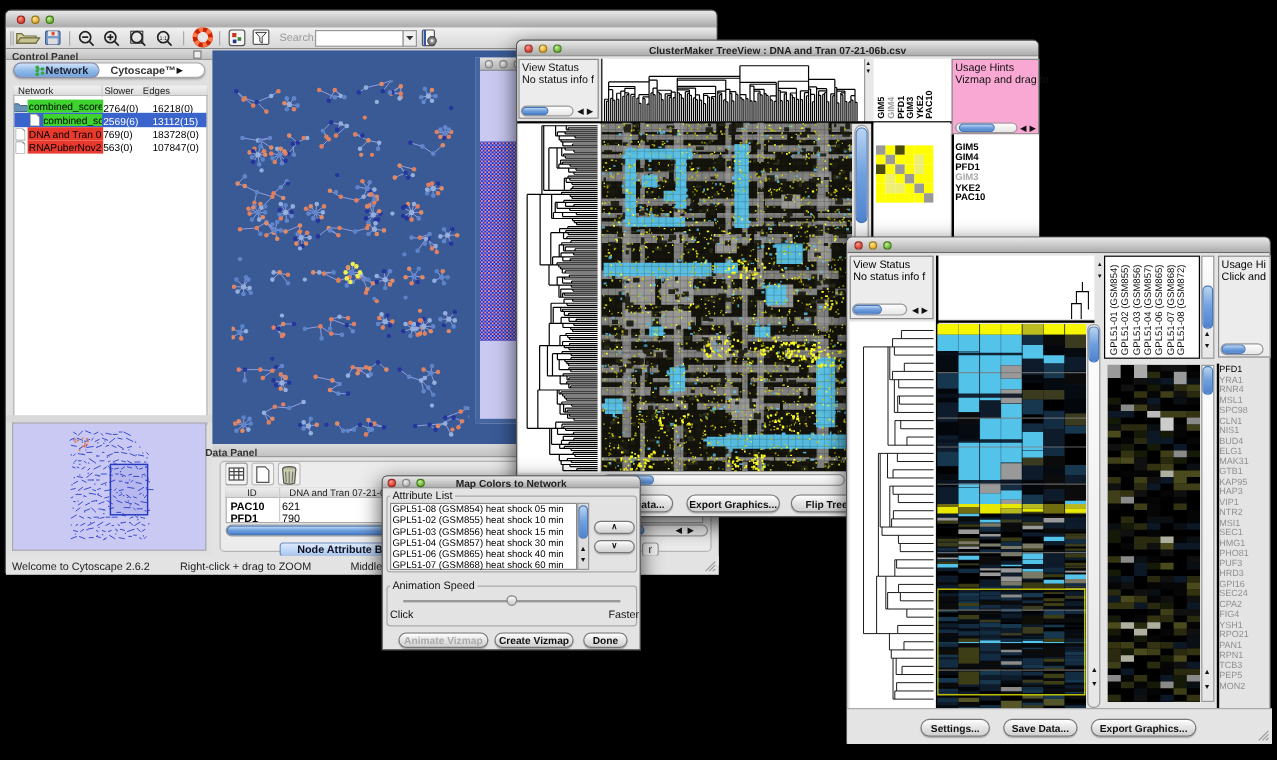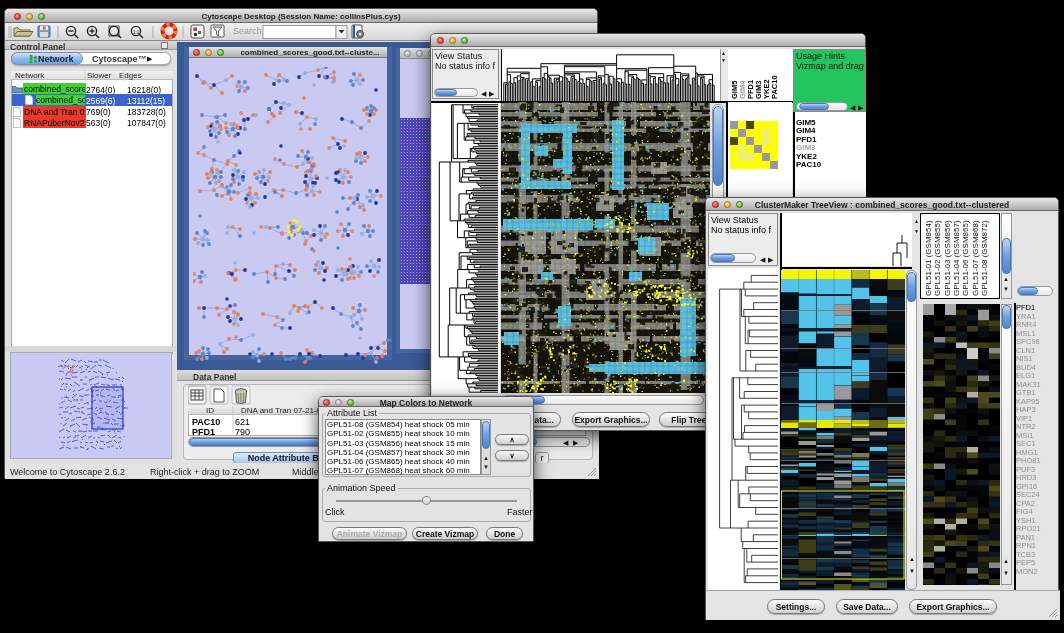--- a/index.html
+++ b/index.html
@@ -18,21 +18,20 @@
 .sbt{position:absolute;background:linear-gradient(#fdfdfd,#e6e6e6);border:1px solid #999;border-radius:8px}
 .sth{position:absolute;background:linear-gradient(#b8d4f2,#6f9fdd 50%,#4f83cf);border:1px solid #4a78b8;border-radius:7px}
 .arr{position:absolute;font-size:7px;color:#111;line-height:7px}
 .pane{position:absolute;background:#ebebeb;border:1px solid #8a8a8a}
 </style></head><body>
 <div class="win" style="left:4px;top:8px;width:594px;height:470px">
     <div class="tbar" style="height:14px"></div>
     <div class="tl tlr" style="left:9px;top:4px"></div>
     <div class="tl tly" style="left:21px;top:4px"></div>
     <div class="tl tlg" style="left:33px;top:4px"></div>
-    <div class="ttl" style="top:3px;font-size:8px">Cytoscape Desktop (Session Name: collinsPlus.cys)</div>
     <div class="abs" style="left:0;top:14px;width:100%;height:18px;background:linear-gradient(#f0f0f0,#d8d8d8);border-bottom:1px solid #888"></div>
     <svg class="abs" style="left:0;top:14px" width="594" height="18">
 <g stroke="#aaa">
         <line x1="4" y1="3" x2="4" y2="15"></line>
         <line x1="6" y1="3" x2="6" y2="15"></line>
         <line x1="53" y1="3" x2="53" y2="15"></line>
         <line x1="148" y1="3" x2="148" y2="15"></line>
         <line x1="178" y1="3" x2="178" y2="15"></line>
       </g>
 <g transform="translate(9,3)">
@@ -319,27 +318,20 @@
       <path fill="#e08050" d="M55.5 22.5h1.5v1.5h-1.5zM52 15.5h1.5v1.5h-1.5zM60 19.5h1.5v1.5h-1.5zM52 13.5h1.5v1.5h-1.5zM54 14.5h1.5v1.5h-1.5zM58 12.5h1.5v1.5h-1.5zM62 17.5h1.5v1.5h-1.5zM60 16.5h1.5v1.5h-1.5zM62 13h1.5v1.5h-1.5zM62.5 15h1.5v1.5h-1.5zM58 19h1.5v1.5h-1.5zM60 18.5h1.5v1.5h-1.5z"></path>
       <rect x="82" y="35" width="31" height="42" fill="#3448cc" fill-opacity="0.13" stroke="#2438c0" stroke-width="1.2"></rect>
     </svg>
     <div class="abs" style="left:172px;top:33px;width:421px;height:328px;background:#3a5a96"></div>
     <div class="abs" style="left:391px;top:39px;width:160px;height:305px;background:#c9c9f2;border:4px solid #44659e;border-top:none">
       <div style="position:absolute;left:0;top:0;width:100%;height:11px;background:linear-gradient(#e0e0e0,#b8b8b8);border-bottom:1px solid #888"></div>
       <div class="tl tlx" style="left:4px;top:2px"></div>
       <div class="tl tlx" style="left:16px;top:2px"></div>
       <div class="tl tlx" style="left:28px;top:2px"></div>
       <div style="position:absolute;left:0px;top:70px;width:30px;height:166px;background:#2432cc;background-image:radial-gradient(circle,#ff9284 0.8px,transparent 1.05px),radial-gradient(circle,#8890e8 0.7px,transparent 1px);background-size:3px 3px,3px 3px;background-position:0 0,1.5px 1.5px"></div>
-    </div>
-    <div class="abs" style="left:179px;top:38px;width:208px;height:313px;background:#c9c9f2;border:5px solid #44659e;border-top:none">
-      <div style="position:absolute;left:0;top:0;width:100%;height:11px;background:linear-gradient(#e4e4e4,#b0b0b0);border-bottom:1px solid #777"></div>
-      <div class="tl tlr" style="left:4px;top:2px"></div>
-      <div class="tl tly" style="left:16px;top:2px"></div>
-      <div class="tl tlg" style="left:28px;top:2px"></div>
-      <div style="position:absolute;left:22px;top:1px;width:100%;text-align:center;font-weight:bold;font-size:8px;color:#222">combined_scores_good.txt--cluste...</div>
     </div>
     <svg class="abs" style="left:188px;top:58px" width="198" height="298">
       <g stroke="#93a0dd" stroke-width="0.8">
         <line x1="10" y1="16" x2="4" y2="9"></line>
         <line x1="4" y1="9" x2="11" y2="15"></line>
         <line x1="11" y1="15" x2="18" y2="21"></line>
         <line x1="11" y1="15" x2="21" y2="18"></line>
         <line x1="21" y1="18" x2="29" y2="26"></line>
         <line x1="21" y1="18" x2="33" y2="13"></line>
         <line x1="33" y1="13" x2="39" y2="9"></line>
@@ -1247,21 +1239,21 @@
       <circle cx="158" cy="200" r="1.8" fill="#e0805f"></circle>
       <circle cx="181" cy="209" r="1.8" fill="#e08a66"></circle>
       <circle cx="167" cy="271" r="1.8" fill="#94aede"></circle>
       <circle cx="121" cy="184" r="1.8" fill="#e0805f"></circle>
       <circle cx="57" cy="287" r="1.8" fill="#24359e"></circle>
       <circle cx="97" cy="156" r="1.8" fill="#e08a66"></circle>
       <circle cx="37" cy="239" r="1.8" fill="#24359e"></circle>
     </svg>
     <div class="abs" style="left:172px;top:361px;width:422px;height:101px;background:#e3e3e3"></div>
     <div class="abs" style="left:172px;top:361px;width:422px;height:11px;background:linear-gradient(#dadada,#c2c2c2);border-bottom:1px solid #999"></div>
-    <div class="abs" style="left:188px;top:363px;font-size:8.5px;font-weight:bold;color:#333">Data Panel</div>
+    <div class="abs" style="left:166px;top:363px;font-size:8.5px;font-weight:bold;color:#333">Data Panel</div>
     <div class="abs" style="left:178px;top:375px;width:410px;height:76px;background:#ececec;border:1px solid #b5b5b5;border-radius:4px"></div>
     <svg class="abs" style="left:183px;top:375px" width="70" height="24">
 <rect x="0" y="2" width="18" height="18" rx="2" fill="#f4f4f4" stroke="#999"></rect>
       <rect x="3" y="6" width="12" height="10" fill="#fff" stroke="#444"></rect>
       <line x1="3" y1="9" x2="15" y2="9" stroke="#444"></line>
       <line x1="3" y1="12" x2="15" y2="12" stroke="#444"></line>
       <line x1="7" y1="6" x2="7" y2="16" stroke="#444"></line>
       <line x1="11" y1="6" x2="11" y2="16" stroke="#444"></line>
 <rect x="22" y="2" width="18" height="18" rx="2" fill="#f4f4f4" stroke="#bbb"></rect>
       <path d="M26 5 L33 5 L36 8 L36 18 L26 18 Z" fill="#fff" stroke="#555"></path>
@@ -1301,20 +1293,21 @@
         <line x1="4" y1="9" x2="9" y2="4"></line>
         <line x1="7" y1="9" x2="9" y2="7"></line>
       </g>
     </svg>
   </div>
 <div class="win" style="left:430px;top:33px;width:436px;height:398px;background:#e4e4e4">
     <div class="tbar" style="height:13px"></div>
     <div class="tl tlr" style="left:6px;top:3px"></div>
     <div class="tl tly" style="left:18px;top:3px"></div>
     <div class="tl tlg" style="left:30px;top:3px"></div>
+    <div class="ttl" style="top:2.5px;font-size:8.5px">ClusterMaker TreeView : DNA and Tran 07-21-06b.csv</div>
     <div class="pane" style="left:1px;top:15px;width:67px;height:50px;background:#ececec">
       <div style="position:absolute;left:2px;top:1px;font-size:9px;color:#111">View Status</div>
       <div style="position:absolute;left:2px;top:11px;font-size:9px;color:#111;white-space:nowrap">No status info f</div>
     </div>
     <div class="sbt" style="left:3px;top:54px;width:44px;height:9px"></div>
     <div class="sth" style="left:4px;top:55px;width:22px;height:7px"></div>
     <div class="arr" style="left:50px;top:56px">◀</div>
     <div class="arr" style="left:58px;top:56px">▶</div>
     <div class="abs" style="left:70px;top:15px;width:219px;height:53px;background:#fff;border-left:1px solid #000"></div>
     <svg class="abs" style="left:70px;top:15px" width="219" height="53">
@@ -1323,21 +1316,21 @@
     <div class="abs" style="left:289px;top:15px;width:8px;height:53px;background:#e8e8e8;border-left:1px solid #999"></div>
     <div class="arr" style="left:290px;top:16px;font-size:5px">▲</div>
     <div class="arr" style="left:290px;top:23px;font-size:5px">▼</div>
     <div class="abs" style="left:297px;top:15px;width:65px;height:53px;background:#fff"></div>
     <div class="abs" style="left:299px;top:65px;font-size:7.5px;font-weight:bold;color:#000;transform:rotate(-90deg);transform-origin:0 0;white-space:nowrap">GIM5</div>
     <div class="abs" style="left:307px;top:65px;font-size:7.5px;font-weight:bold;color:#999;transform:rotate(-90deg);transform-origin:0 0;white-space:nowrap">GIM4</div>
     <div class="abs" style="left:315px;top:65px;font-size:7.5px;font-weight:bold;color:#000;transform:rotate(-90deg);transform-origin:0 0;white-space:nowrap">PFD1</div>
     <div class="abs" style="left:323px;top:65px;font-size:7.5px;font-weight:bold;color:#000;transform:rotate(-90deg);transform-origin:0 0;white-space:nowrap">GIM3</div>
     <div class="abs" style="left:331px;top:65px;font-size:7.5px;font-weight:bold;color:#000;transform:rotate(-90deg);transform-origin:0 0;white-space:nowrap">YKE2</div>
     <div class="abs" style="left:339px;top:65px;font-size:7.5px;font-weight:bold;color:#000;transform:rotate(-90deg);transform-origin:0 0;white-space:nowrap">PAC10</div>
-    <div class="pane" style="left:362px;top:15px;width:73px;height:63px;background:#22c55e">
+    <div class="pane" style="left:362px;top:15px;width:73px;height:63px;background:#f9a8d4">
       <div style="position:absolute;left:2px;top:1px;font-size:9px;color:#111;white-space:nowrap">Usage Hints</div>
       <div style="position:absolute;left:2px;top:11px;font-size:9px;color:#111;white-space:nowrap">Vizmap and drag to</div>
     </div>
     <div class="sbt" style="left:365px;top:68px;width:52px;height:9px"></div>
     <div class="sth" style="left:368px;top:69px;width:30px;height:7px"></div>
     <div class="arr" style="left:419px;top:70px">◀</div>
     <div class="arr" style="left:427px;top:70px">▶</div>
     <div class="abs" style="left:0px;top:67px;width:362px;height:1.5px;background:#000"></div>
     <div class="abs" style="left:1px;top:69px;width:68px;height:291px;background:#fff"></div>
     <svg class="abs" style="left:1px;top:69px" width="68" height="291">
@@ -1498,21 +1491,20 @@
     <div class="sth" style="left:72px;top:362px;width:42px;height:8px;border-radius:4px"></div>
     <div class="btn" style="left:68px;top:378px;width:62px;height:15px;line-height:14px">Save Data...</div>
     <div class="btn" style="left:141px;top:378px;width:78px;height:15px;line-height:14px">Export Graphics...</div>
     <div class="btn" style="left:228px;top:378px;width:88px;height:15px;line-height:14px">Flip Tree Nodes</div>
   </div>
 <div class="win" style="left:705px;top:197px;width:354px;height:423px;background:#e4e4e4">
     <div class="tbar" style="height:13px"></div>
     <div class="tl tlr" style="left:6px;top:3px"></div>
     <div class="tl tly" style="left:18px;top:3px"></div>
     <div class="tl tlg" style="left:30px;top:3px"></div>
-    <div class="ttl" style="top:2px;font-size:8.5px;white-space:nowrap">ClusterMaker TreeView : combined_scores_good.txt--clustered</div>
     <div class="pane" style="left:2px;top:15px;width:70px;height:53px;background:#ececec">
       <div style="position:absolute;left:2px;top:1px;font-size:9px">View Status</div>
       <div style="position:absolute;left:2px;top:11px;font-size:9px;white-space:nowrap">No status info f</div>
     </div>
     <div class="sbt" style="left:4px;top:55px;width:46px;height:10px"></div>
     <div class="sth" style="left:5px;top:56px;width:24px;height:8px"></div>
     <div class="arr" style="left:54px;top:58px">◀</div>
     <div class="arr" style="left:62px;top:58px">▶</div>
     <div class="abs" style="left:75px;top:15px;width:131px;height:53px;background:#fff"></div>
     <svg class="abs" style="left:75px;top:15px" width="131" height="53">
@@ -1525,20 +1517,24 @@
     <div class="abs" style="left:227.3px;top:98px;font-size:8px;color:#111;transform:rotate(-90deg);transform-origin:0 0;white-space:nowrap">GPL51-02 (GSM855)</div>
     <div class="abs" style="left:236.6px;top:98px;font-size:8px;color:#111;transform:rotate(-90deg);transform-origin:0 0;white-space:nowrap">GPL51-03 (GSM856)</div>
     <div class="abs" style="left:245.9px;top:98px;font-size:8px;color:#111;transform:rotate(-90deg);transform-origin:0 0;white-space:nowrap">GPL51-04 (GSM857)</div>
     <div class="abs" style="left:255.2px;top:98px;font-size:8px;color:#111;transform:rotate(-90deg);transform-origin:0 0;white-space:nowrap">GPL51-06 (GSM865)</div>
     <div class="abs" style="left:264.5px;top:98px;font-size:8px;color:#111;transform:rotate(-90deg);transform-origin:0 0;white-space:nowrap">GPL51-07 (GSM868)</div>
     <div class="abs" style="left:273.8px;top:98px;font-size:8px;color:#111;transform:rotate(-90deg);transform-origin:0 0;white-space:nowrap">GPL51-08 (GSM872)</div>
     <div class="sbt" style="left:295px;top:15px;width:11px;height:86px;border-radius:0"></div>
     <div class="sth" style="left:296px;top:40px;width:9px;height:36px;border-radius:4px"></div>
     <div class="arr" style="left:297px;top:78px;font-size:6px">▲</div>
     <div class="arr" style="left:297px;top:88px;font-size:6px">▼</div>
+    <div class="pane" style="left:309px;top:15px;width:44px;height:85px;background:#ececec">
+      <div style="position:absolute;left:2px;top:1px;font-size:9px;white-space:nowrap">Usage Hi</div>
+      <div style="position:absolute;left:2px;top:11px;font-size:9px;white-space:nowrap">Click and</div>
+    </div>
     <div class="sbt" style="left:311px;top:88px;width:36px;height:10px"></div>
     <div class="sth" style="left:312px;top:89px;width:20px;height:8px"></div>
     <div class="abs" style="left:75px;top:69px;width:131px;height:1.5px;background:#000"></div>
     <div class="abs" style="left:2px;top:70px;width:71px;height:322px;background:#fff"></div>
     <svg class="abs" style="left:2px;top:70px" width="71" height="322">
       <path d="M70.0 7.4L43.2 7.4M70.0 14.2L43.2 14.2M43.2 7.4L43.2 14.2M70.0 21.1L37.3 21.1M70.0 27.9L37.3 27.9M37.3 21.1L37.3 27.9M43.2 14.2L35.8 14.2M37.3 21.1L35.8 21.1M35.8 14.2L35.8 21.1M70.0 34.7L45.6 34.7M70.0 41.5L45.6 41.5M45.6 34.7L45.6 41.5M70.0 48.4L40.9 48.4M70.0 55.2L40.9 55.2M40.9 48.4L40.9 55.2M70.0 62.0L41.6 62.0M70.0 68.8L41.6 68.8M41.6 62.0L41.6 68.8M41.6 62.0L40.1 62.0M70.0 75.7L40.1 75.7M40.1 62.0L40.1 75.7M40.9 48.4L37.3 48.4M40.1 75.7L37.3 75.7M37.3 48.4L37.3 75.7M45.6 41.5L35.8 41.5M37.3 48.4L35.8 48.4M35.8 41.5L35.8 48.4M35.8 21.1L33.5 21.1M35.8 48.4L33.5 48.4M33.5 21.1L33.5 48.4M70.0 82.5L42.6 82.5M70.0 89.3L42.6 89.3M42.6 82.5L42.6 89.3M70.0 96.2L47.8 96.2M70.0 103.0L47.8 103.0M47.8 96.2L47.8 103.0M42.6 82.5L37.8 82.5M47.8 103.0L37.8 103.0M37.8 82.5L37.8 103.0M33.5 21.1L32.0 21.1M37.8 103.0L32.0 103.0M32.0 21.1L32.0 103.0M70.0 109.8L39.8 109.8M70.0 116.6L39.8 116.6M39.8 109.8L39.8 116.6M70.0 123.5L36.2 123.5M70.0 130.3L36.2 130.3M36.2 123.5L36.2 130.3M39.8 109.8L31.6 109.8M36.2 130.3L31.6 130.3M31.6 109.8L31.6 130.3M70.0 143.9L40.6 143.9M70.0 150.8L40.6 150.8M40.6 143.9L40.6 150.8M70.0 137.1L36.2 137.1M40.6 143.9L36.2 143.9M36.2 137.1L36.2 143.9M70.0 157.6L36.5 157.6M70.0 164.4L36.5 164.4M36.5 157.6L36.5 164.4M36.5 164.4L35.0 164.4M70.0 171.2L35.0 171.2M35.0 164.4L35.0 171.2M36.2 137.1L33.5 137.1M35.0 171.2L33.5 171.2M33.5 137.1L33.5 171.2M70.0 184.9L42.2 184.9M70.0 191.7L42.2 191.7M42.2 184.9L42.2 191.7M70.0 178.1L40.7 178.1M42.2 184.9L40.7 184.9M40.7 178.1L40.7 184.9M33.5 171.2L27.0 171.2M40.7 178.1L27.0 178.1M27.0 171.2L27.0 178.1M31.6 109.8L25.5 109.8M27.0 171.2L25.5 171.2M25.5 109.8L25.5 171.2M70.0 198.5L39.2 198.5M70.0 205.4L39.2 205.4M39.2 198.5L39.2 205.4M39.2 198.5L37.7 198.5M70.0 212.2L37.7 212.2M37.7 198.5L37.7 212.2M70.0 225.8L42.3 225.8M70.0 232.7L42.3 232.7M42.3 225.8L42.3 232.7M70.0 219.0L40.8 219.0M42.3 225.8L40.8 225.8M40.8 219.0L40.8 225.8M70.0 239.5L47.7 239.5M70.0 246.3L47.7 246.3M47.7 239.5L47.7 246.3M40.8 225.8L31.7 225.8M47.7 239.5L31.7 239.5M31.7 225.8L31.7 239.5M37.7 212.2L30.2 212.2M31.7 239.5L30.2 239.5M30.2 212.2L30.2 239.5M25.5 109.8L24.0 109.8M30.2 212.2L24.0 212.2M24.0 109.8L24.0 212.2M70.0 253.2L40.1 253.2M70.0 260.0L40.1 260.0M40.1 253.2L40.1 260.0M70.0 266.8L45.3 266.8M70.0 273.6L45.3 273.6M45.3 266.8L45.3 273.6M70.0 287.3L43.7 287.3M70.0 294.1L43.7 294.1M43.7 287.3L43.7 294.1M70.0 280.5L38.8 280.5M43.7 294.1L38.8 294.1M38.8 280.5L38.8 294.1M70.0 300.9L39.2 300.9M70.0 307.8L39.2 307.8M39.2 300.9L39.2 307.8M39.2 307.8L37.7 307.8M70.0 314.6L37.7 314.6M37.7 307.8L37.7 314.6M38.8 280.5L36.2 280.5M37.7 314.6L36.2 314.6M36.2 280.5L36.2 314.6M45.3 273.6L34.7 273.6M36.2 280.5L34.7 280.5M34.7 273.6L34.7 280.5M40.1 260.0L33.2 260.0M34.7 273.6L33.2 273.6M33.2 260.0L33.2 273.6M24.0 212.2L22.5 212.2M33.2 260.0L22.5 260.0M22.5 212.2L22.5 260.0M32.0 21.1L11.6 21.1M22.5 260.0L11.6 260.0M11.6 21.1L11.6 260.0" stroke="#000" stroke-width="0.75" fill="none"></path>
     </svg>
     <div class="abs" style="left:74px;top:15px;width:1.5px;height:377px;background:#000"></div>
     <svg class="abs" style="left:75px;top:72px" width="124" height="320">
       <rect width="124" height="320" fill="#0a1420"></rect>

